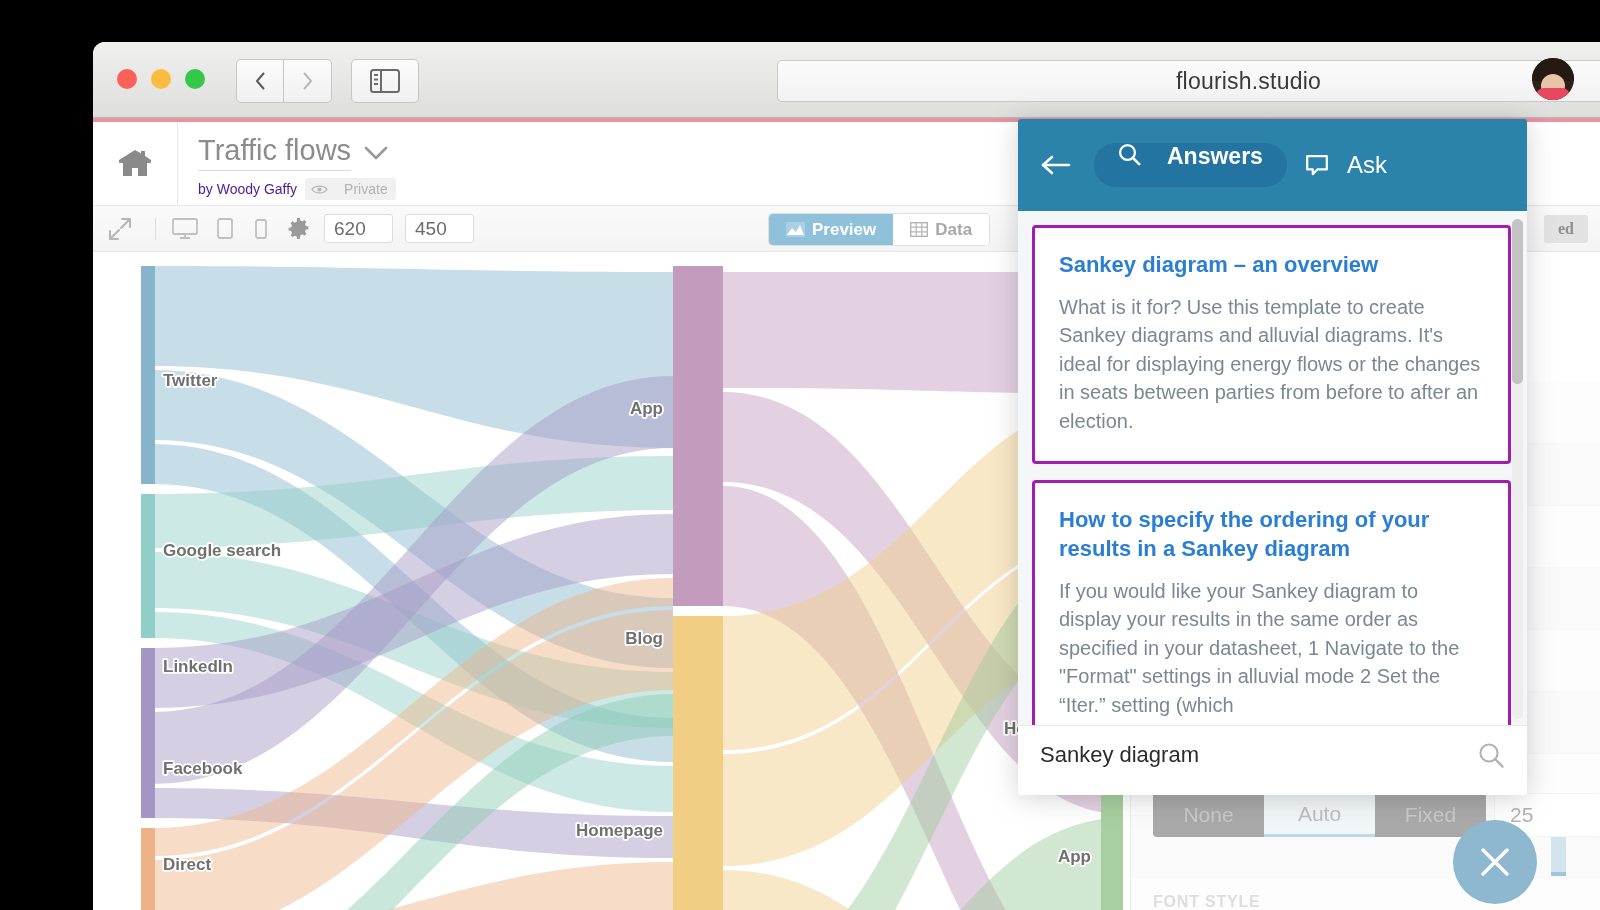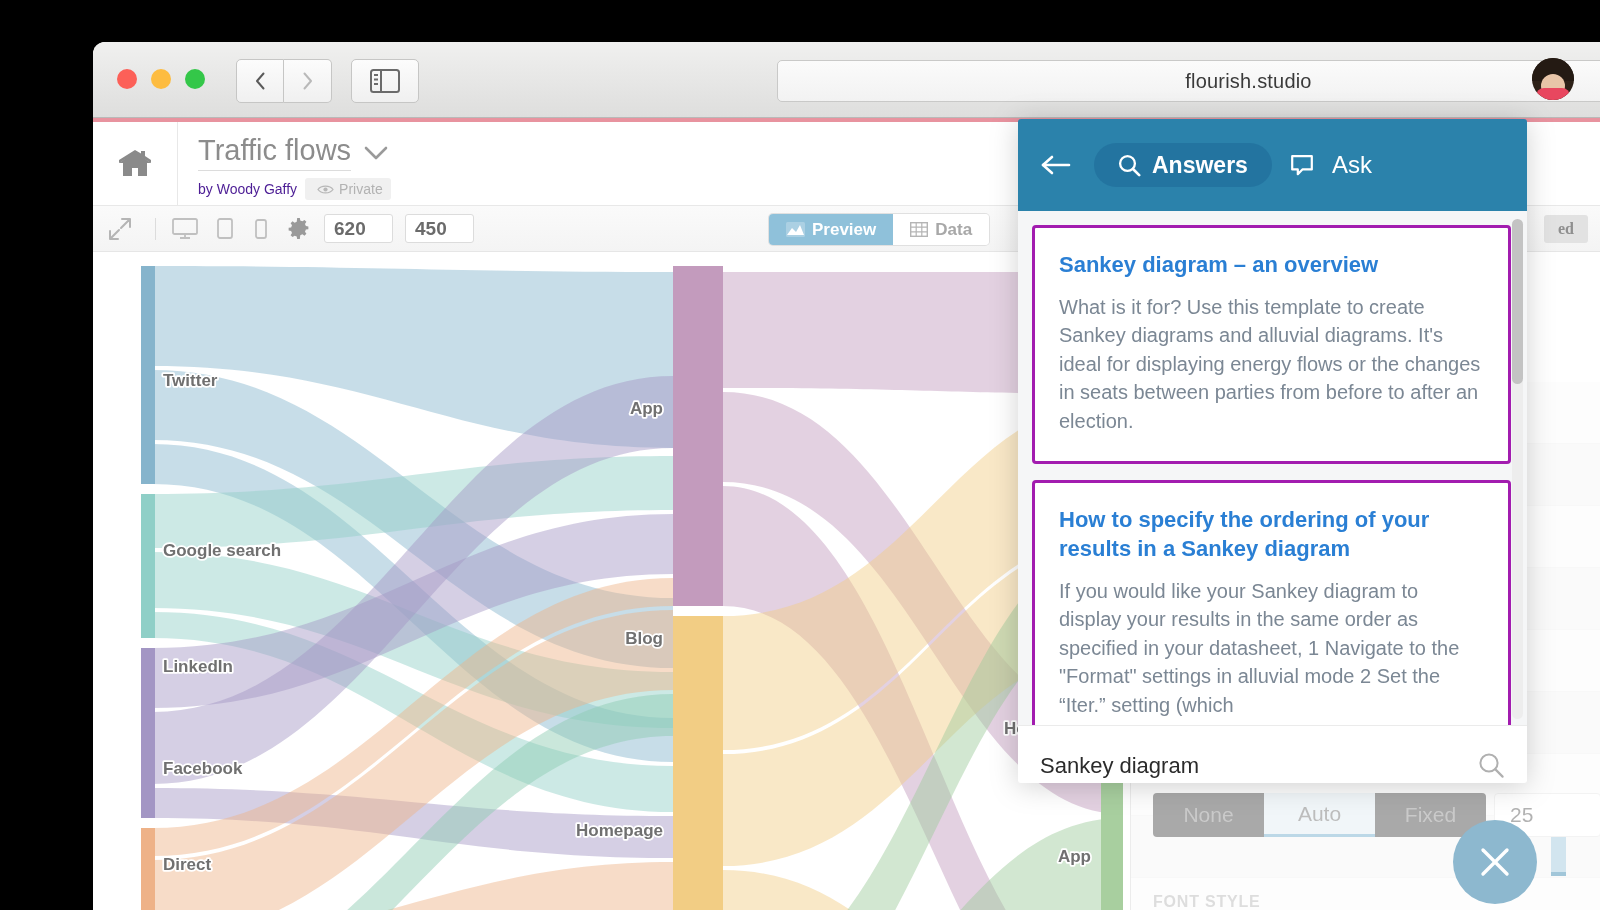--- a/index.html
+++ b/index.html
@@ -47,60 +47,59 @@
     background: linear-gradient(180deg,#fcfcfc 0%,#f0f0f0 100%);
     border: 1px solid #c6c6c5;
     display: flex; align-items: center; justify-content: center;
   }
   #urlbar {
     position: absolute; left: 684px; top: 18px; right: -120px; height: 42px;
     background: linear-gradient(180deg,#fbfbfb 0%,#f2f2f2 100%);
     border: 1px solid #c9c9c8; border-radius: 5px;
     display: flex; align-items: center; justify-content: center;
   }
-  #urlbar span { font-size: 20px; color: #3a3a3a; letter-spacing: .2px; }
+  #urlbar span { font-size: 23px; color: #3a3a3a; letter-spacing: .2px; }
   #pinkline { height: 4px; background: #e8939f; }
 
   
   #app { position: relative; background: #fff; height: 788px; }
   #apphead { position: relative; height: 84px; background: #fff; border-bottom: 1px solid #e8e8e8; }
   #homebtn {
     position: absolute; left: 0; top: 0; width: 85px; height: 84px;
     border-right: 1px solid #e8e8e8;
     display: flex; align-items: center; justify-content: center;
   }
   #titleblock { position: absolute; left: 105px; top: 12px; }
   #doctitle-row { display: flex; align-items: center; gap: 13px; }
   #doctitle {
     font-size: 29px; color: #8c8c8c; font-weight: 400;
     border-bottom: 1px solid #dcdcdc; padding-bottom: 3px;
   }
   #submeta { margin-top: 7px; display: flex; align-items: center; gap: 8px; }
   #byline { font-size: 14px; color: #4c1d95; }
   #privacy {
     font-size: 14px; color: #b2b2b2; background: #f0f0f0;
-    border-radius: 3px; padding: 3px 8px 3px 12px;
-    display: flex; align-items: center; gap: 5px;
+    border-radius: 3px; padding: 3px 8px 3px 6px;
+    display: flex; align-items: center; gap: 16px;
   }
 
   
   #toolbar {
     position: relative; height: 46px;
     background: linear-gradient(180deg,#fafafa 0%,#f4f4f4 100%);
     border-bottom: 1px solid #e6e6e6;
     display: flex; align-items: center;
   }
   #toolbar .ic { display: flex; align-items: center; justify-content: center; }
   .tb-divider { width: 1px; height: 22px; background: #dcdcdc; margin: 0 8px; }
   .dim-input {
     width: 69px; height: 29px; background: #fff;
     border: 1px solid #dcdcdc; border-radius: 3px;
     font-size: 19px; color: #6b6b6b; padding-left: 9px;
     font-family: "Liberation Sans", sans-serif;
-    font-weight: bold;
   }
   #seg-preview {
     position: absolute; left: 676px; top: 8px;
     display: flex; border-radius: 4px; overflow: hidden;
     box-shadow: 0 0 0 1px #e0e0e0;
   }
   .seg {
     height: 31px; padding: 0 17px; display: flex; align-items: center; gap: 7px;
     font-size: 17px; background: #fff; color: #a8a8a8; font-weight: 700;
   }
@@ -172,21 +171,21 @@
     width: 509px; height: 676px;
     filter: drop-shadow(0 3px 14px rgba(0,0,0,.18));
   }
   #answers-head {
     position: relative; height: 92px; background: #2b82ab;
     border-radius: 3px 3px 0 0;
     display: flex; align-items: center;
   }
   #back-arrow { width: 76px; display: flex; align-items: center; justify-content: center; }
   #tab-answers {
-    display: flex; align-items: center; gap: 11px;
+    display: flex; align-items: flex-start; gap: 26px;
     background: #2374a0; border-radius: 22px;
     height: 44px; padding: 0 24px;
     color: #fff; font-size: 23px; font-weight: 700;
   }
   #tab-ask {
     display: flex; align-items: center; gap: 18px;
     height: 44px; padding: 0 12px 0 18px;
     color: #fff; font-size: 24px; font-weight: 400;
   }
   #answers-body {
@@ -205,23 +204,23 @@
   #panel-scrollbar {
     position: absolute; right: 4px; top: 8px;
     width: 11px; height: 500px;
     background: #ededed; border-radius: 6px;
   }
   #panel-scrollbar .thumb {
     position: absolute; left: 0; top: 0; width: 11px; height: 165px;
     background: #c3c3c3; border-radius: 6px;
   }
   #answers-search {
-    position: relative; height: 58px; background: #fff;
+    position: relative; height: 70px; background: #fff;
     border-top: 1px solid #ebebeb; border-radius: 0 0 3px 3px;
-    display: flex; align-items: flex-end; padding: 4px 22px;
+    display: flex; align-items: flex-start; padding: 16px 22px;
   }
   #answers-search .q {
     flex: 1; font-size: 22px; color: #2b2b2b;
     background: transparent; border: none; outline: none;
     font-family: "Liberation Sans", sans-serif;
   }
 
   
   #fab {
     position: absolute; left: 1453px; top: 820px;

